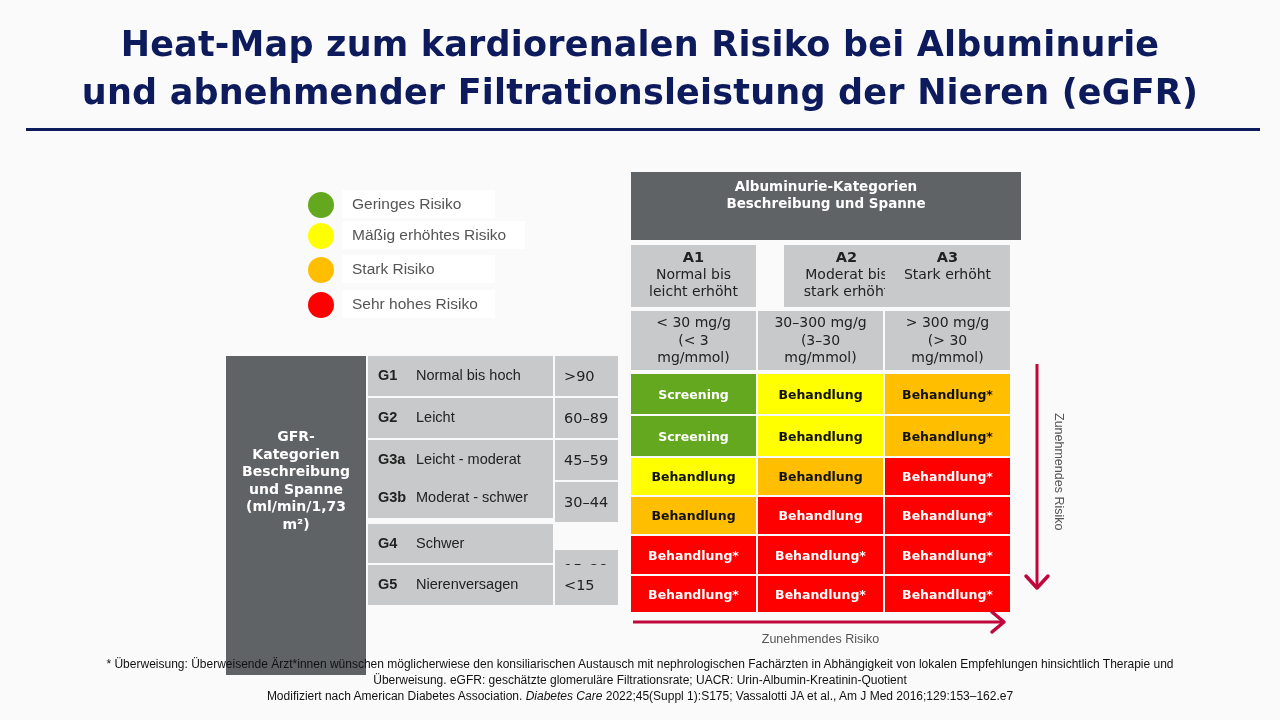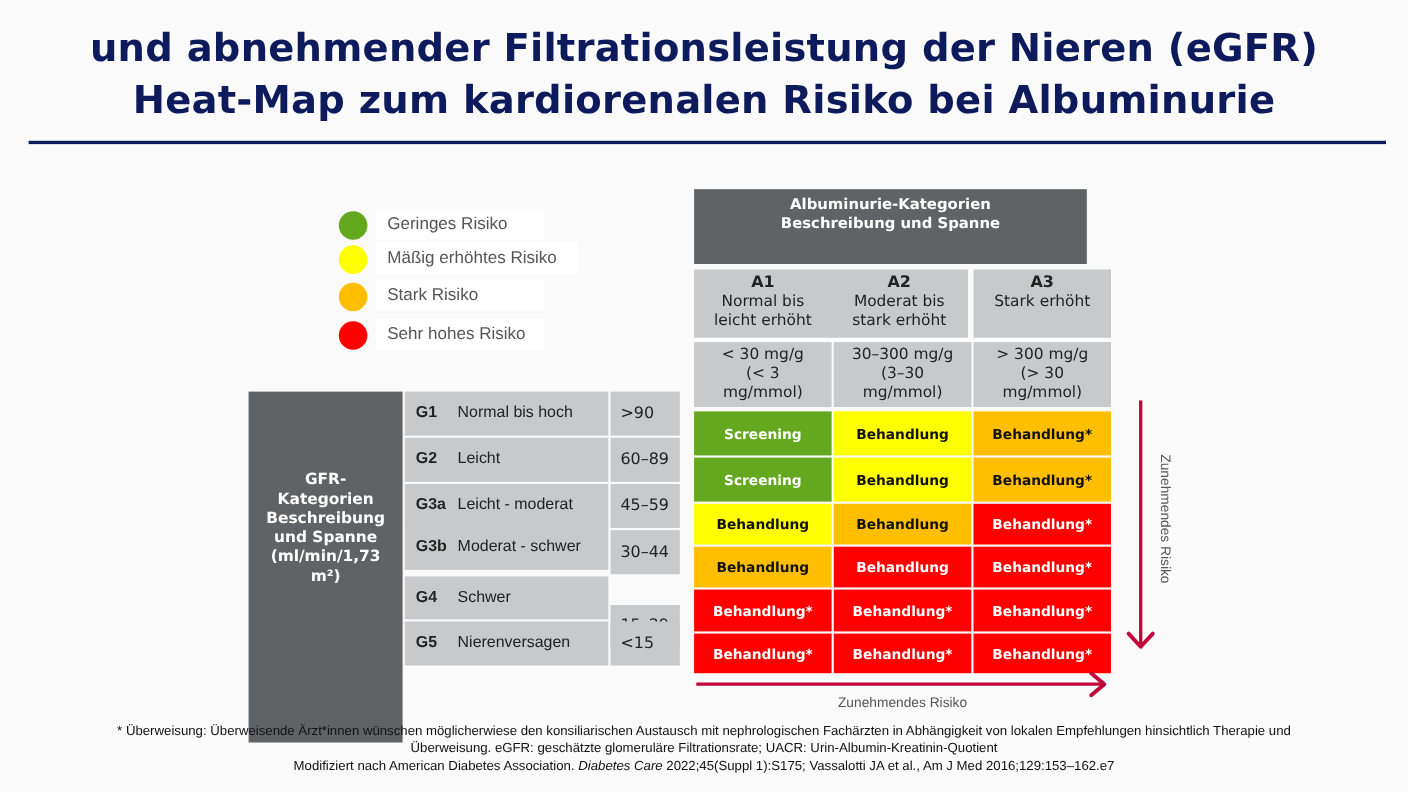--- a/index.html
+++ b/index.html
@@ -11,21 +11,21 @@
     font-size: 35px; line-height: 48px; letter-spacing: 0.2px; }
   .title-rule { position: absolute; left: 26px; top: 128px; width: 1234px; height: 3px; background: #0d1a5c; }
 
   
   .legend-item { position: absolute; left: 308px; height: 30px; }
   .legend-dot { position: absolute; left: 0; top: 2px; width: 26px; height: 26px; border-radius: 50%; }
   .legend-label { position: absolute; left: 34px; top: 0; height: 28px; background: #ffffff;
     font-family: "Liberation Sans", sans-serif; font-size: 15.5px; color: #555; line-height: 28px; padding: 0 10px; white-space: nowrap; }
 
   
-  .alb-header { position: absolute; left: 631px; top: 172px; width: 357px; height: 68px;
+  .alb-header { position: absolute; left: 631px; top: 172px; width: 390px; height: 68px;
     background: #5f6366; color: #fff; font-weight: bold; font-size: 13.5px; line-height: 17px;
     text-align: center; padding-top: 6px; }
   .acat { position: absolute; top: 245px; width: 125px; height: 62px; background: #c8c9ca;
     text-align: center; font-size: 14px; line-height: 17px; color: #222; padding-top: 4px; }
   .acat .code { font-weight: bold; font-size: 14.5px; display: block; }
   .arange { position: absolute; top: 311px; width: 125px; height: 59px; background: #c8c9ca;
     text-align: center; font-size: 14px; line-height: 17.5px; color: #222; padding-top: 3px; }
 
   
   .cell { position: absolute; width: 125px; display: flex; align-items: center; justify-content: center;
@@ -48,22 +48,22 @@
     writing-mode: vertical-rl; font-family: "Liberation Sans", sans-serif; font-size: 12.5px; color: #555; white-space: nowrap; }
 
   .footnote { position: absolute; left: 40px; top: 656px; width: 1200px; text-align: center;
     font-family: "Liberation Sans", sans-serif; font-size: 12px; line-height: 16px; color: #111; }
   .footnote i { font-style: italic; }
 </style>
 </head>
 <body>
 
 <div class="title">
+  <div>Heat-Map zum kardiorenalen Risiko bei Albuminurie</div>
   <div>und abnehmender Filtrationsleistung der Nieren (eGFR)</div>
-  <div>Heat-Map zum kardiorenalen Risiko bei Albuminurie</div>
 </div>
 <div class="title-rule"></div>
 
 <div>
   <div class="legend-item" style="top:190px">
     <span class="legend-dot" style="background:#63a81e"></span>
     <span class="legend-label" style="width:153px">Geringes Risiko</span>
   </div>
   <div class="legend-item" style="top:221px">
     <span class="legend-dot" style="background:#ffff00"></span>
@@ -82,21 +82,21 @@
 <div class="alb-header">
   <div>Albuminurie-Kategorien</div>
   <div>Beschreibung und Spanne</div>
 </div>
 
 <div class="acat" style="left:631px">
   <span class="code">A1</span>
   <div>Normal bis</div>
   <div>leicht erhöht</div>
 </div>
-<div class="acat" style="left:755px">
+<div class="acat" style="left:784px">
   <span class="code">A2</span>
   <div>Moderat bis</div>
   <div>stark erhöht</div>
 </div>
 <div class="acat" style="left:885px">
   <span class="code">A3</span>
   <div>Stark erhöht</div>
   <div></div>
 </div>
 

